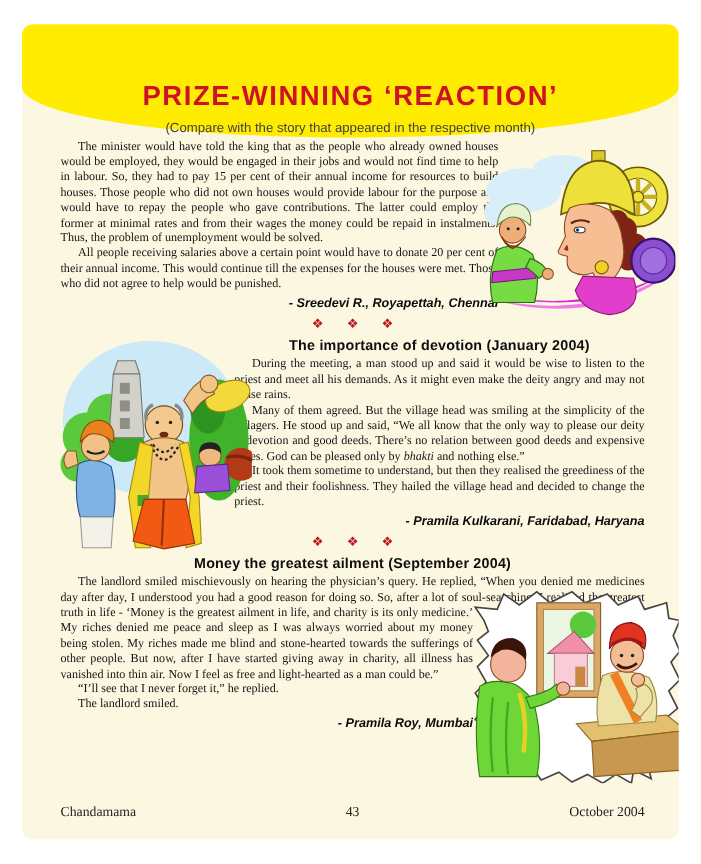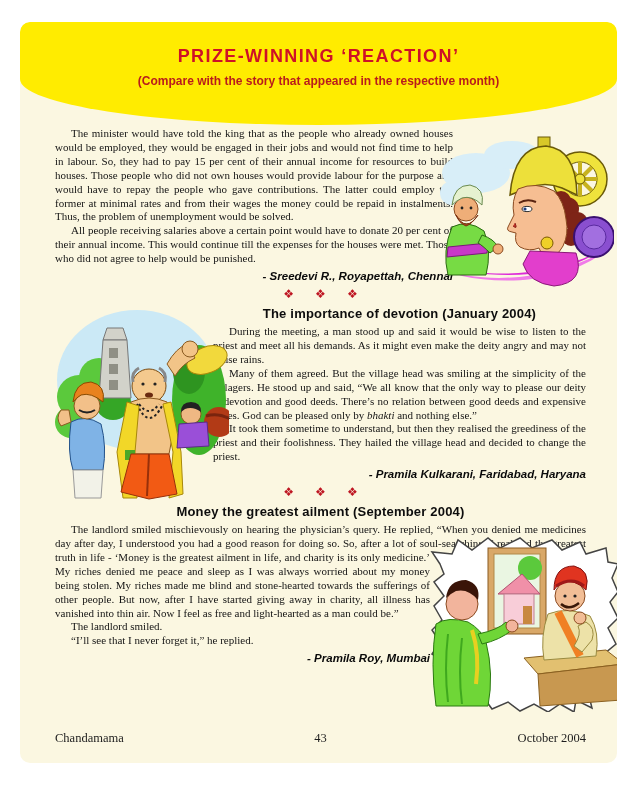--- a/index.html
+++ b/index.html
@@ -1,22 +1,22 @@
 <!DOCTYPE html>
 <html><head>
 <meta charset="utf-8">
 <style>
   html,body{margin:0;padding:0;background:#ffffff;width:637px;height:785px;
     font-family:"Liberation Sans",sans-serif;}
   .page{position:absolute;left:20px;top:22px;width:597px;height:741px;
     background:#FBF7E1;border-radius:10px;overflow:hidden;}
   .band{position:relative;height:103px;background:#FFEC00;
     border-radius:9px 9px 50% 50% / 9px 9px 46px 46px;text-align:center;z-index:1;}
-  .title{padding-top:24px;font-size:18px;font-weight:bold;letter-spacing:1.4px;color:#CE1127;}
-  .subtitle{margin-top:7px;font-size:12px;font-weight:bold;color:#b91c1c;}
+  .title{padding-top:51px;font-size:25px;font-weight:bold;letter-spacing:1.4px;color:#CE1127;}
+  .subtitle{margin-top:7px;font-size:12px;font-weight:normal;color:#404040;}
   .content{position:relative;padding:2px 31px 0 35px;font-family:"Liberation Serif",serif;color:#141414;}
   .section{position:relative;}
   .sec-h{font-family:"Liberation Sans",sans-serif;font-weight:bold;font-size:13px;
     text-align:center;margin:5px 0 4px;color:#0d0d0d;letter-spacing:.2px;}
   .content p{font-size:11px;line-height:13.9px;text-align:justify;text-indent:16px;margin:0;}
   .attr{font-family:"Liberation Sans",sans-serif;font-weight:bold;font-style:italic;
     font-size:11.5px;text-align:right;margin:4px 0 1px;color:#0a0a0a;}
   .sep{text-align:center;color:#BE1622;font-size:12px;line-height:14px;margin:5px 0 4px;word-spacing:18px;}
   .ex1{float:right;width:133px;height:158px;}
   .ex2{float:left;width:158px;height:170px;}
@@ -145,22 +145,22 @@
         <path d="M128,122 L156,120 158,144 126,146 Z" fill="#9A4FD8" stroke="#5a2a88"></path>
       </svg>
     </div>
 
     <div class="sep">❖ ❖ ❖</div>
 
     <div class="section">
       <div class="ex3"></div>
       <div class="sec-h">Money the greatest ailment (September 2004)</div>
       <p>The landlord smiled mischievously on hearing the physician’s query. He replied, “When you denied me medicines day after day, I understood you had a good reason for doing so. So, after a lot of soul-searching, I realized the greatest truth in life - ‘Money is the greatest ailment in life, and charity is its only medicine.’ My riches denied me peace and sleep as I was always worried about my money being stolen. My riches made me blind and stone-hearted towards the sufferings of other people. But now, after I have started giving away in charity, all illness has vanished into thin air. Now I feel as free and light-hearted as a man could be.”</p>
+      <p>“I’ll see that I never forget it,” he replied.</p>
       <p>The landlord smiled.</p>
-      <p>“I’ll see that I never forget it,” he replied.</p>
       <div class="attr">- Pramila Roy, Mumbai</div>
 
       <svg id="illu3" class="illu" width="192" height="178" viewBox="0 0 192 178">
         <polygon fill="#FFFFFF" stroke="#444444" stroke-width="1.5" points="12,30 4,18 24,20 30,6 44,16 60,4 72,14 92,4 104,14 124,6 134,16 152,8 158,20 178,14 180,28 190,30 184,44 190,58 182,68 190,84 180,94 188,110 176,120 184,136 170,142 178,158 160,158 164,174 148,166 146,178 132,170 120,178 106,170 92,177 80,168 64,175 56,164 40,170 36,156 20,160 24,144 8,142 16,128 4,120 12,108 4,96 14,86 6,72 16,62 6,48 16,40"></polygon>
         <rect x="60" y="14" width="58" height="86" fill="#D9A868" stroke="#8a5a20"></rect>
         <rect x="66" y="20" width="46" height="74" fill="#EAF6E2" stroke="#b08848"></rect>
         <circle cx="102" cy="34" r="12" fill="#5BC93C"></circle>
         <path d="M70,60 L94,40 112,60 Z" fill="#F090A8" stroke="#b05070"></path>
         <rect x="76" y="60" width="30" height="30" fill="#F8CDD8" stroke="#c08090"></rect>
         <rect x="95" y="72" width="9" height="18" fill="#C88840"></rect>

